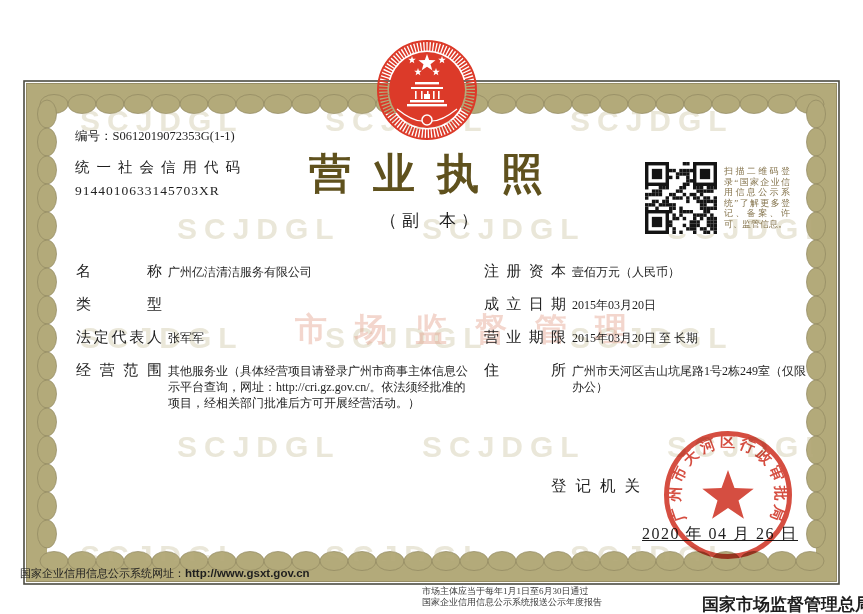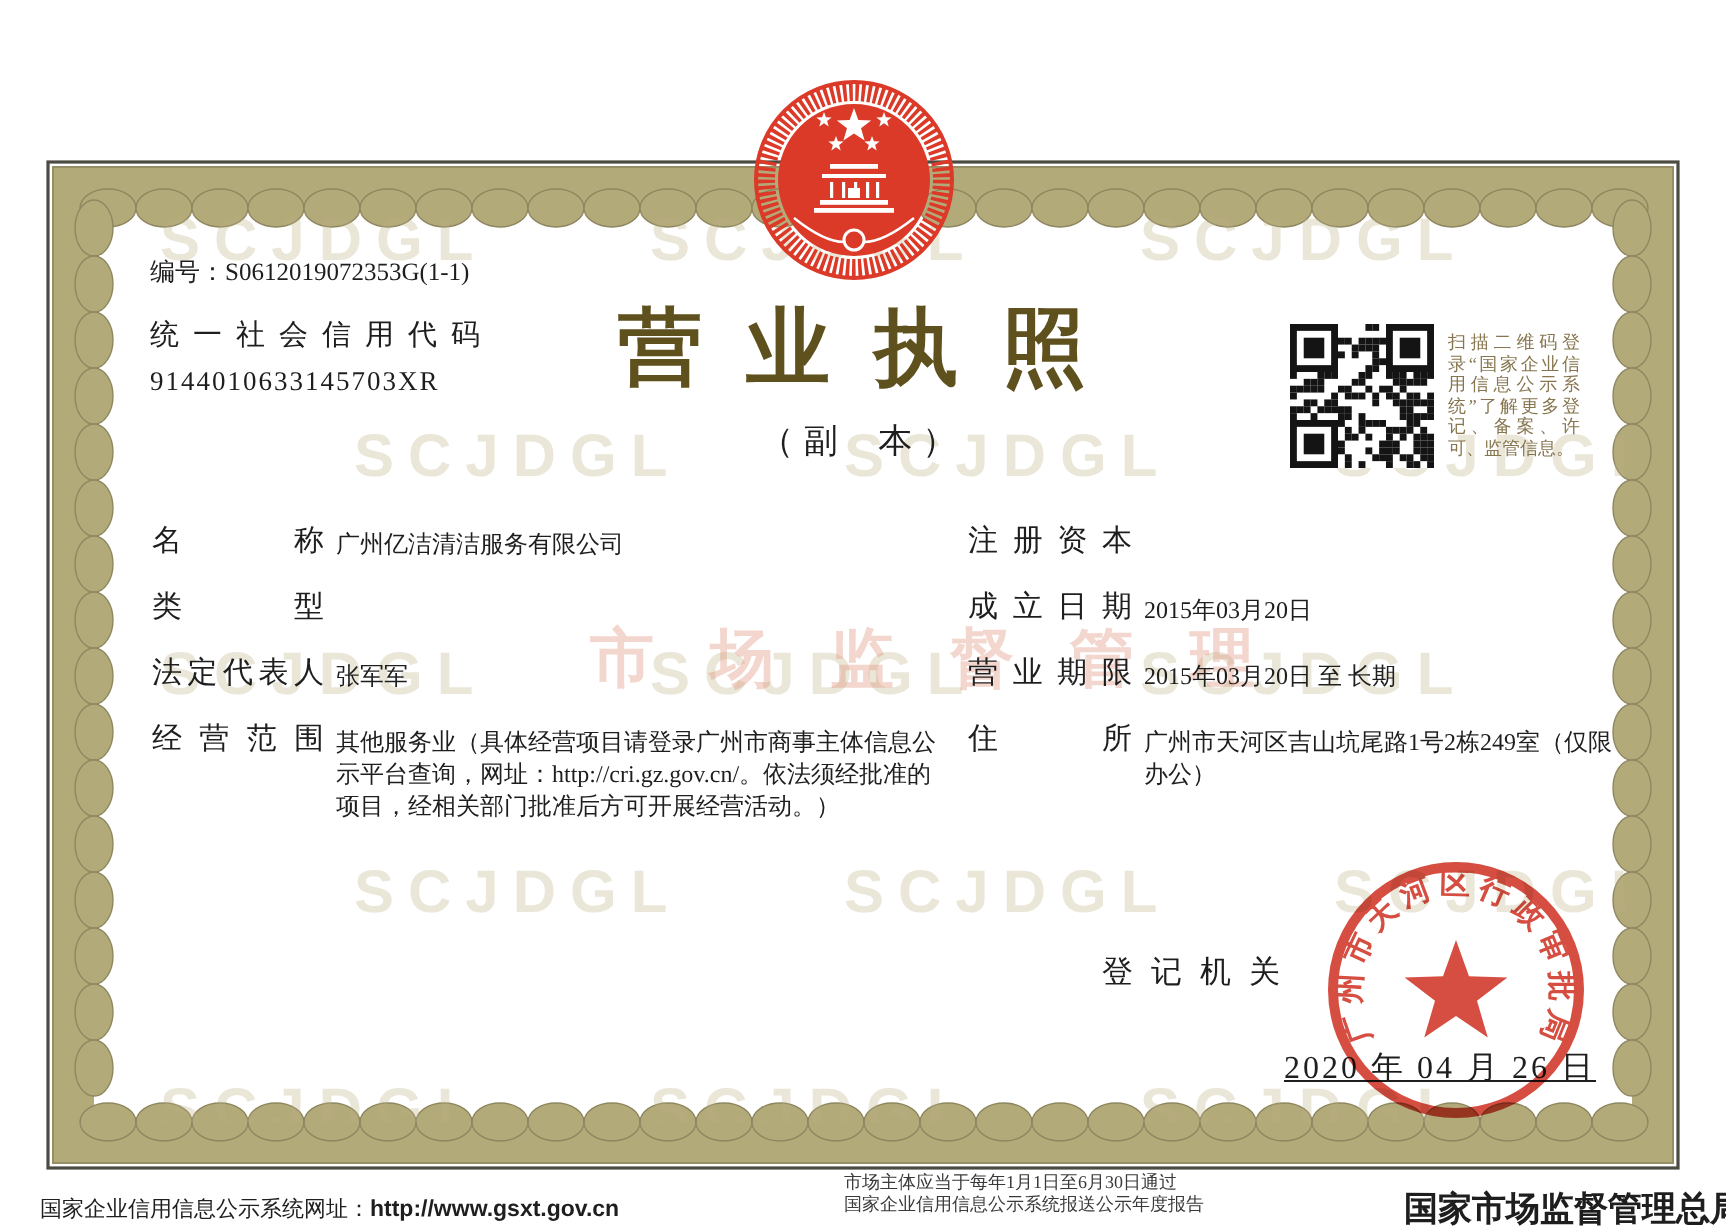--- a/index.html
+++ b/index.html
@@ -38,21 +38,21 @@
   .row.right .flabel{width:82px;}
   .fvalue{flex:1;font-size:12px;line-height:1.32;margin-top:2px;padding-left:6px;}
   
   #registrar{left:551px;top:476px;font-size:15.5px;letter-spacing:9px;white-space:nowrap;}
   #issueDate{left:642px;top:524px;font-size:16px;letter-spacing:1.5px;white-space:nowrap;text-decoration:underline;}
   
   #emblem{position:absolute;left:377px;top:30px;z-index:4;}
   #seal{position:absolute;left:653px;top:420px;z-index:6;opacity:0.88;mix-blend-mode:multiply;}
   
   .footer{position:absolute;z-index:3;}
-  #footLeft{left:20px;top:566px;font-size:11px;white-space:nowrap;margin-top:31px;}
+  #footLeft{left:20px;top:566px;font-size:11px;white-space:nowrap;}
   #footLeft b{font-size:11.5px;font-family:"Liberation Sans","DejaVu Sans",sans-serif;}
   #footMid{left:422px;top:586px;font-size:9px;line-height:1.25;color:#3a3a3a;white-space:nowrap;}
   #footRight{left:702px;top:593px;font-size:17px;font-weight:600;white-space:nowrap;}
 </style>
 </head>
 <body>
 
 <div id="frame">
   <svg id="frameSvg" width="863" height="614" xmlns="http://www.w3.org/2000/svg">
     <rect x="24" y="81" width="815" height="503" fill="none" stroke="#4c4b41" stroke-width="1.6"></rect>
@@ -403,20 +403,21 @@
   <div class="fvalue">其他服务业（具体经营项目请登录广州市商事主体信息公示平台查询，网址：http://cri.gz.gov.cn/。依法须经批准的项目，经相关部门批准后方可开展经营活动。）</div>
 </div>
 
 <div class="row right" style="top:263px;">
   <div class="flabel">
       <span>注</span>
       <span>册</span>
       <span>资</span>
       <span>本</span>
     </div>
+  <div class="fvalue">壹佰万元（人民币）</div>
 </div>
 <div class="row right" style="top:296px;">
   <div class="flabel">
       <span>成</span>
       <span>立</span>
       <span>日</span>
       <span>期</span>
     </div>
   <div class="fvalue">2015年03月20日</div>
 </div>

